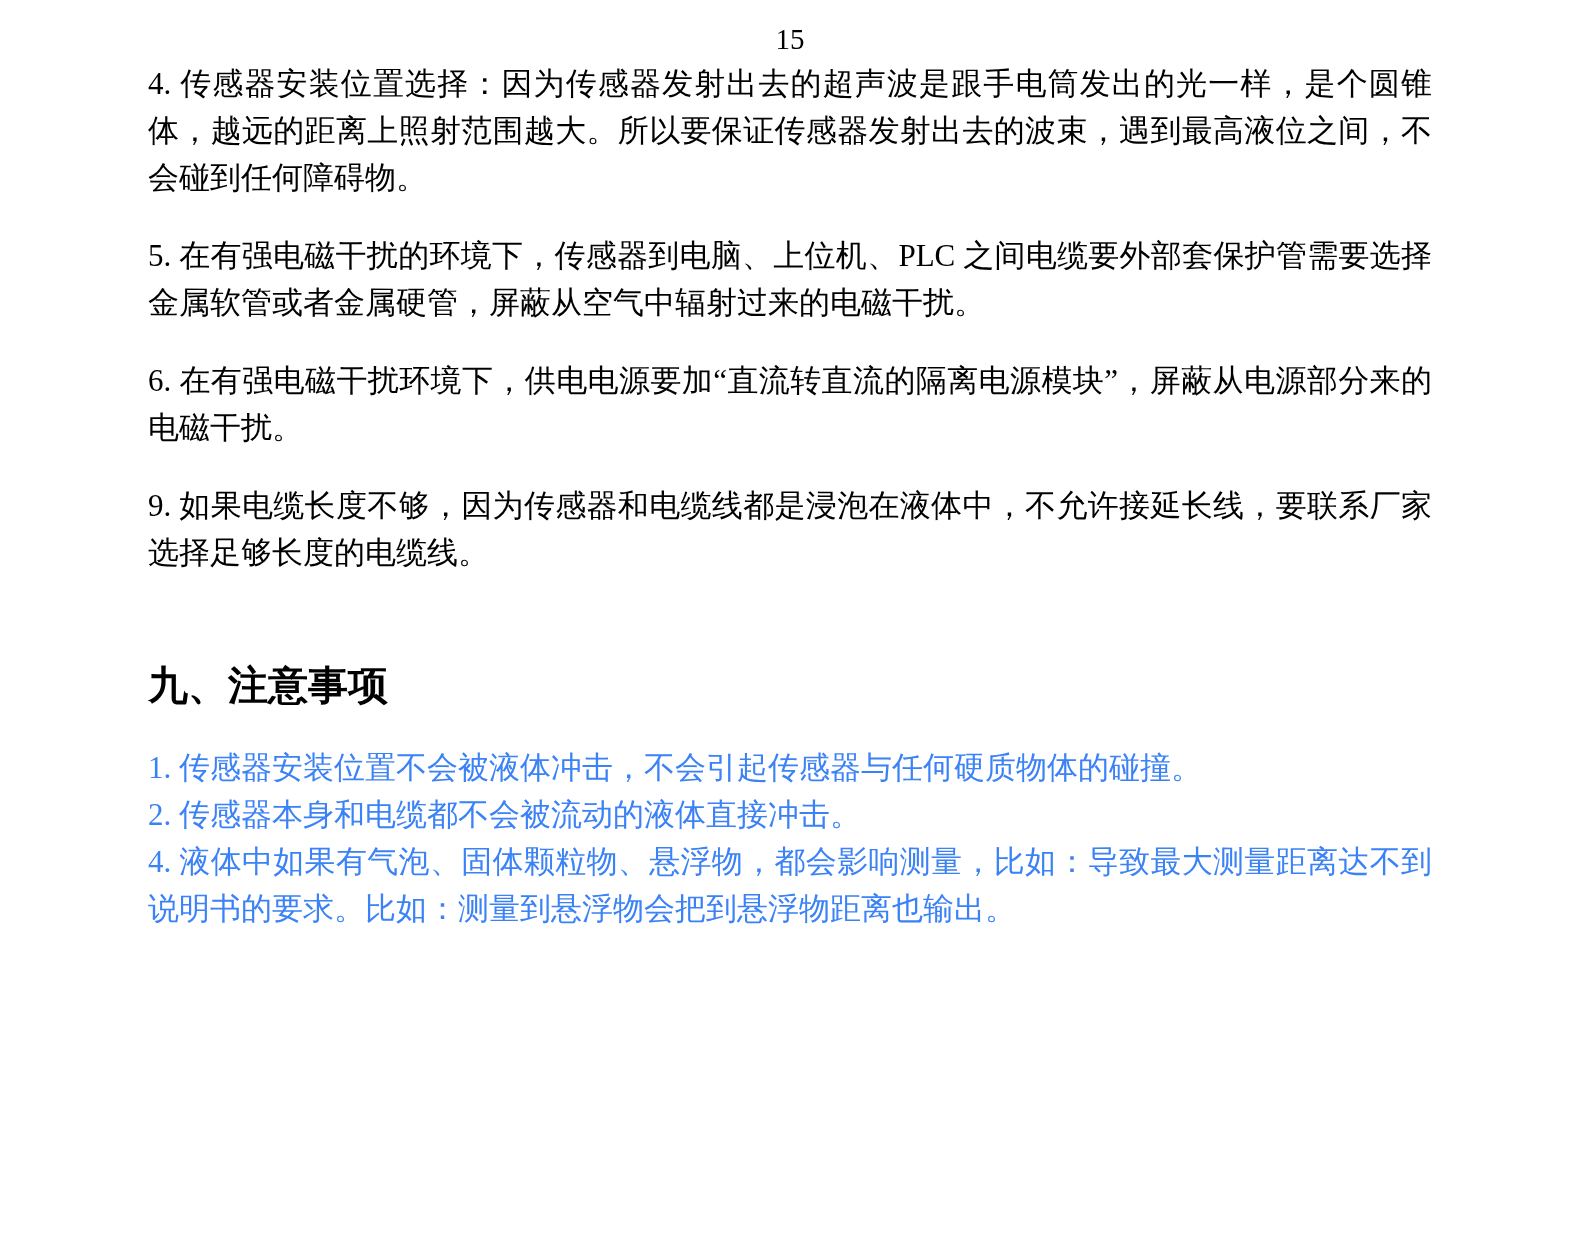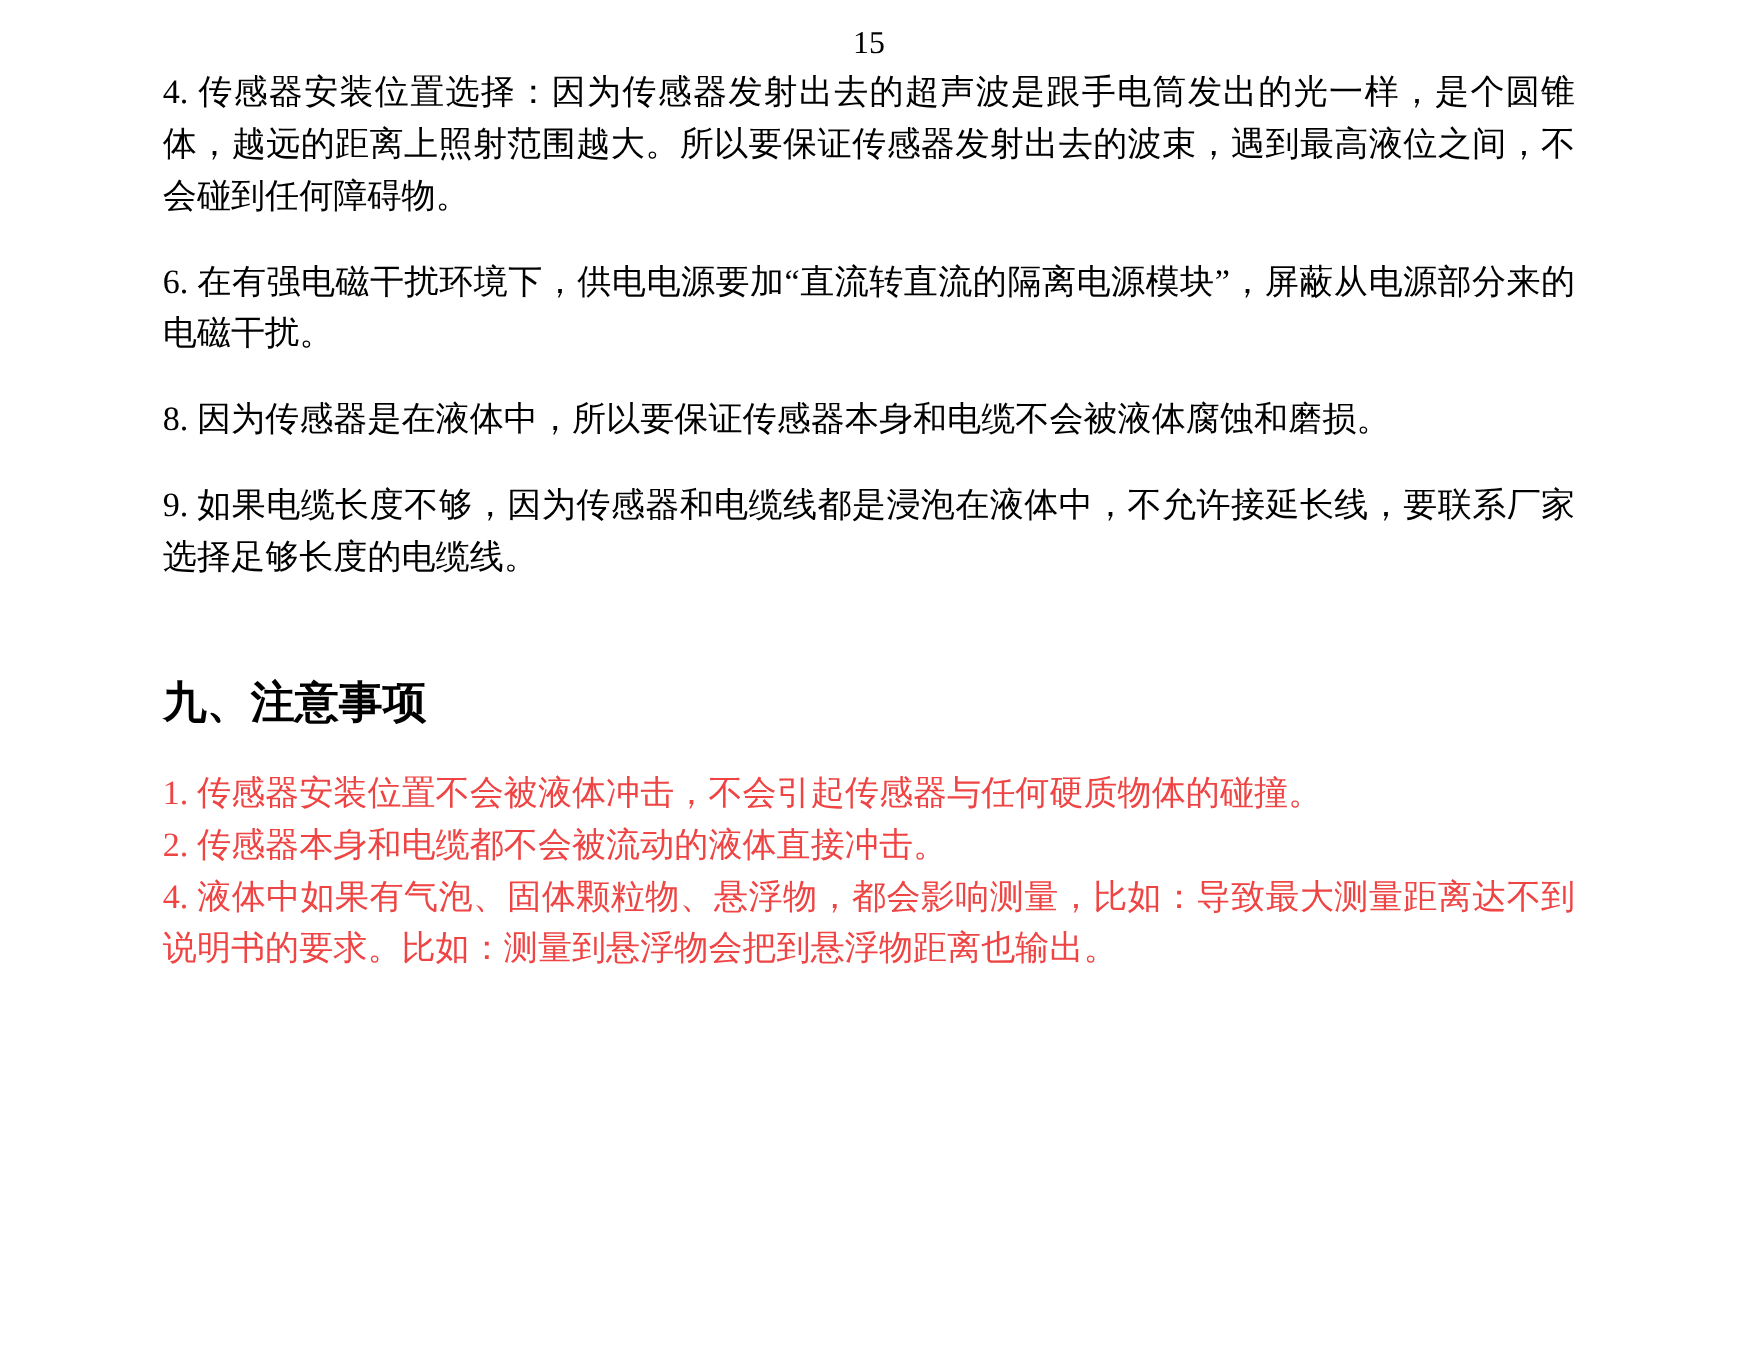--- a/index.html
+++ b/index.html
@@ -43,34 +43,34 @@
     font-weight: bold;
     margin: 88px 0 36px 0;
     color: #000000;
   }
   .precautions p.item {
     font-size: 31px;
     line-height: 47px;
     text-align: justify;
     text-justify: inter-ideograph;
     margin: 0;
-    color: #ef4444;
+    color: #3b82f6;
   }
 </style>
 </head>
 <body>
 
 <div class="page">
   <div class="content">
 
     <div class="page-number">15</div>
 
     <p class="note">4. 传感器安装位置选择：因为传感器发射出去的超声波是跟手电筒发出的光一样，是个圆锥体，越远的距离上照射范围越大。所以要保证传感器发射出去的波束，遇到最高液位之间，不会碰到任何障碍物。</p>
+    <p class="note">5. 在有强电磁干扰的环境下，传感器到电脑、上位机、PLC 之间电缆要外部套保护管需要选择金属软管或者金属硬管，屏蔽从空气中辐射过来的电磁干扰。</p>
     <p class="note">6. 在有强电磁干扰环境下，供电电源要加“直流转直流的隔离电源模块”，屏蔽从电源部分来的电磁干扰。</p>
-    <p class="note">8. 因为传感器是在液体中，所以要保证传感器本身和电缆不会被液体腐蚀和磨损。</p>
     <p class="note">9. 如果电缆长度不够，因为传感器和电缆线都是浸泡在液体中，不允许接延长线，要联系厂家选择足够长度的电缆线。</p>
 
     <h2 class="section-heading">九、注意事项</h2>
 
     <div class="precautions">
       <p class="item">1. 传感器安装位置不会被液体冲击，不会引起传感器与任何硬质物体的碰撞。</p>
       <p class="item">2. 传感器本身和电缆都不会被流动的液体直接冲击。</p>
       <p class="item">4. 液体中如果有气泡、固体颗粒物、悬浮物，都会影响测量，比如：导致最大测量距离达不到说明书的要求。比如：测量到悬浮物会把到悬浮物距离也输出。</p>
     </div>
 

